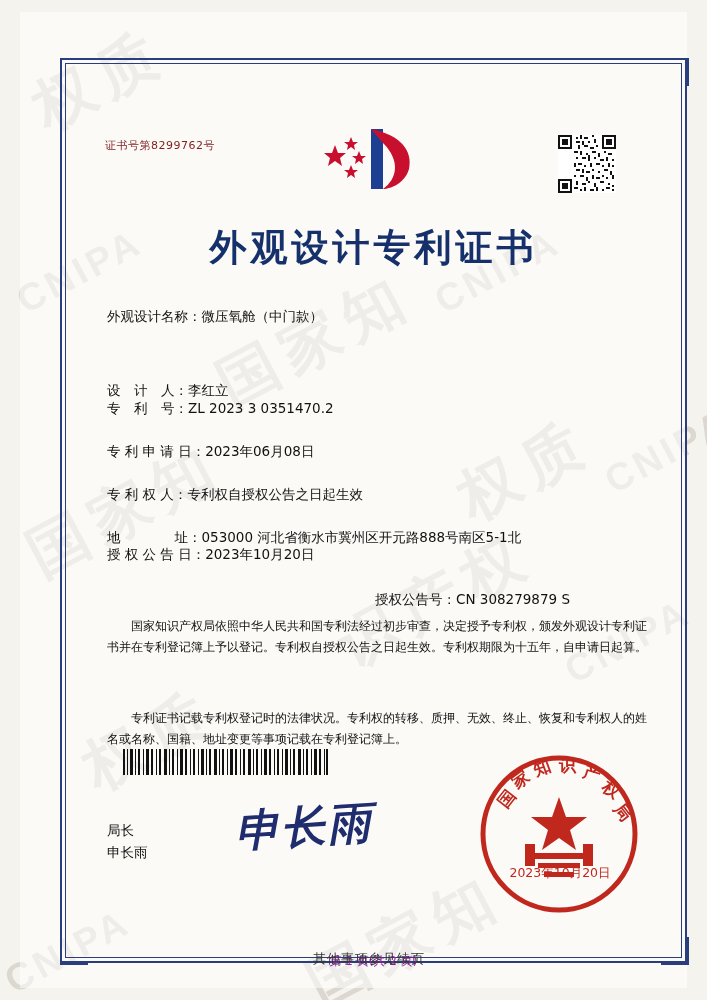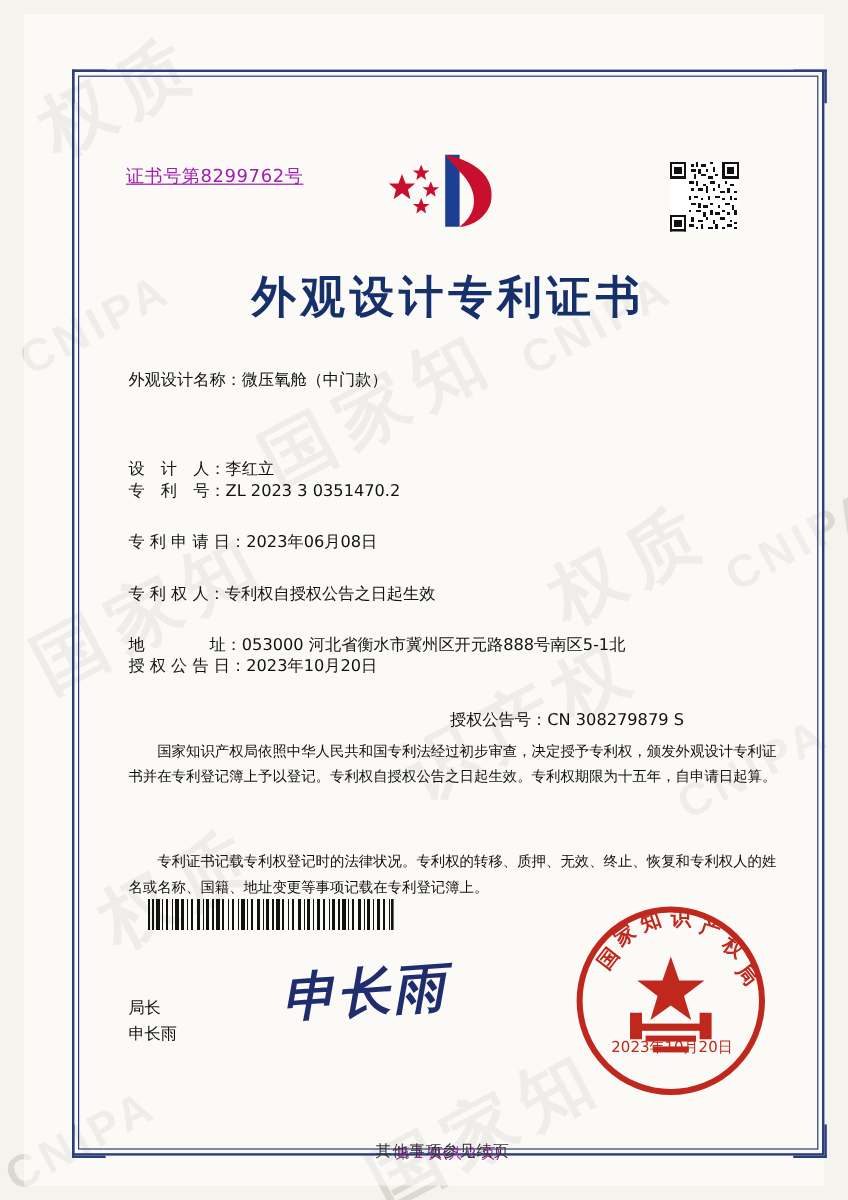--- a/index.html
+++ b/index.html
@@ -47,23 +47,22 @@
   .corner.tl{left:40px;top:46px;border-right:none;border-bottom:none;}
   .corner.tr{left:641px;top:46px;border-left:none;border-bottom:none;}
   .corner.bl{left:40px;top:925px;border-right:none;border-top:none;}
   .corner.br{left:641px;top:925px;border-left:none;border-top:none;}
 
   #content{position:absolute;left:45px;top:51px;width:617px;height:895px;z-index:4;}
 
   
   #cert-no{
     position:absolute;left:40px;top:75px;
-    font-size:15px;color:#a21caf;letter-spacing:.5px;
+    font-size:11px;color:#7f1d1d;letter-spacing:.5px;
     font-family:"DejaVu Sans", sans-serif;
-    text-decoration:underline;
   }
   
   #logo{position:absolute;left:248px;top:62px;width:110px;height:68px;}
   #logo svg{display:block;}
   
   #qr{position:absolute;left:493px;top:72px;width:58px;height:58px;}
   
   #title{
     position:absolute;left:0;right:0;top:160px;text-align:center;
     font-size:37px;font-weight:700;color:#16306b;letter-spacing:4px;
@@ -81,21 +80,21 @@
   
   .para{
     position:absolute;left:42px;width:540px;
     font-size:12px;line-height:21px;color:#111;text-align:justify;
     font-family:"DejaVu Sans", sans-serif;
     text-indent:24px;
   }
   
   #barcode{position:absolute;left:58px;top:686px;width:205px;height:26px;}
   
-  #sig-label{position:absolute;left:42px;top:756px;font-size:13.5px;line-height:22px;color:#111;font-family:"DejaVu Sans",sans-serif;margin-top:10px;}
+  #sig-label{position:absolute;left:42px;top:756px;font-size:13.5px;line-height:22px;color:#111;font-family:"DejaVu Sans",sans-serif;}
   #sig-script{
     position:absolute;left:170px;top:735px;font-size:44px;color:#1f2d6e;
     font-family:"Liberation Serif", serif;font-style:italic;font-weight:700;
     transform:rotate(-4deg);letter-spacing:2px;
   }
   
   #seal{position:absolute;left:405px;top:682px;width:178px;height:178px;}
   #seal-date{
     position:absolute;left:420px;top:802px;width:150px;text-align:center;
     font-size:12.5px;color:#c0281e;font-family:"DejaVu Sans",sans-serif;

